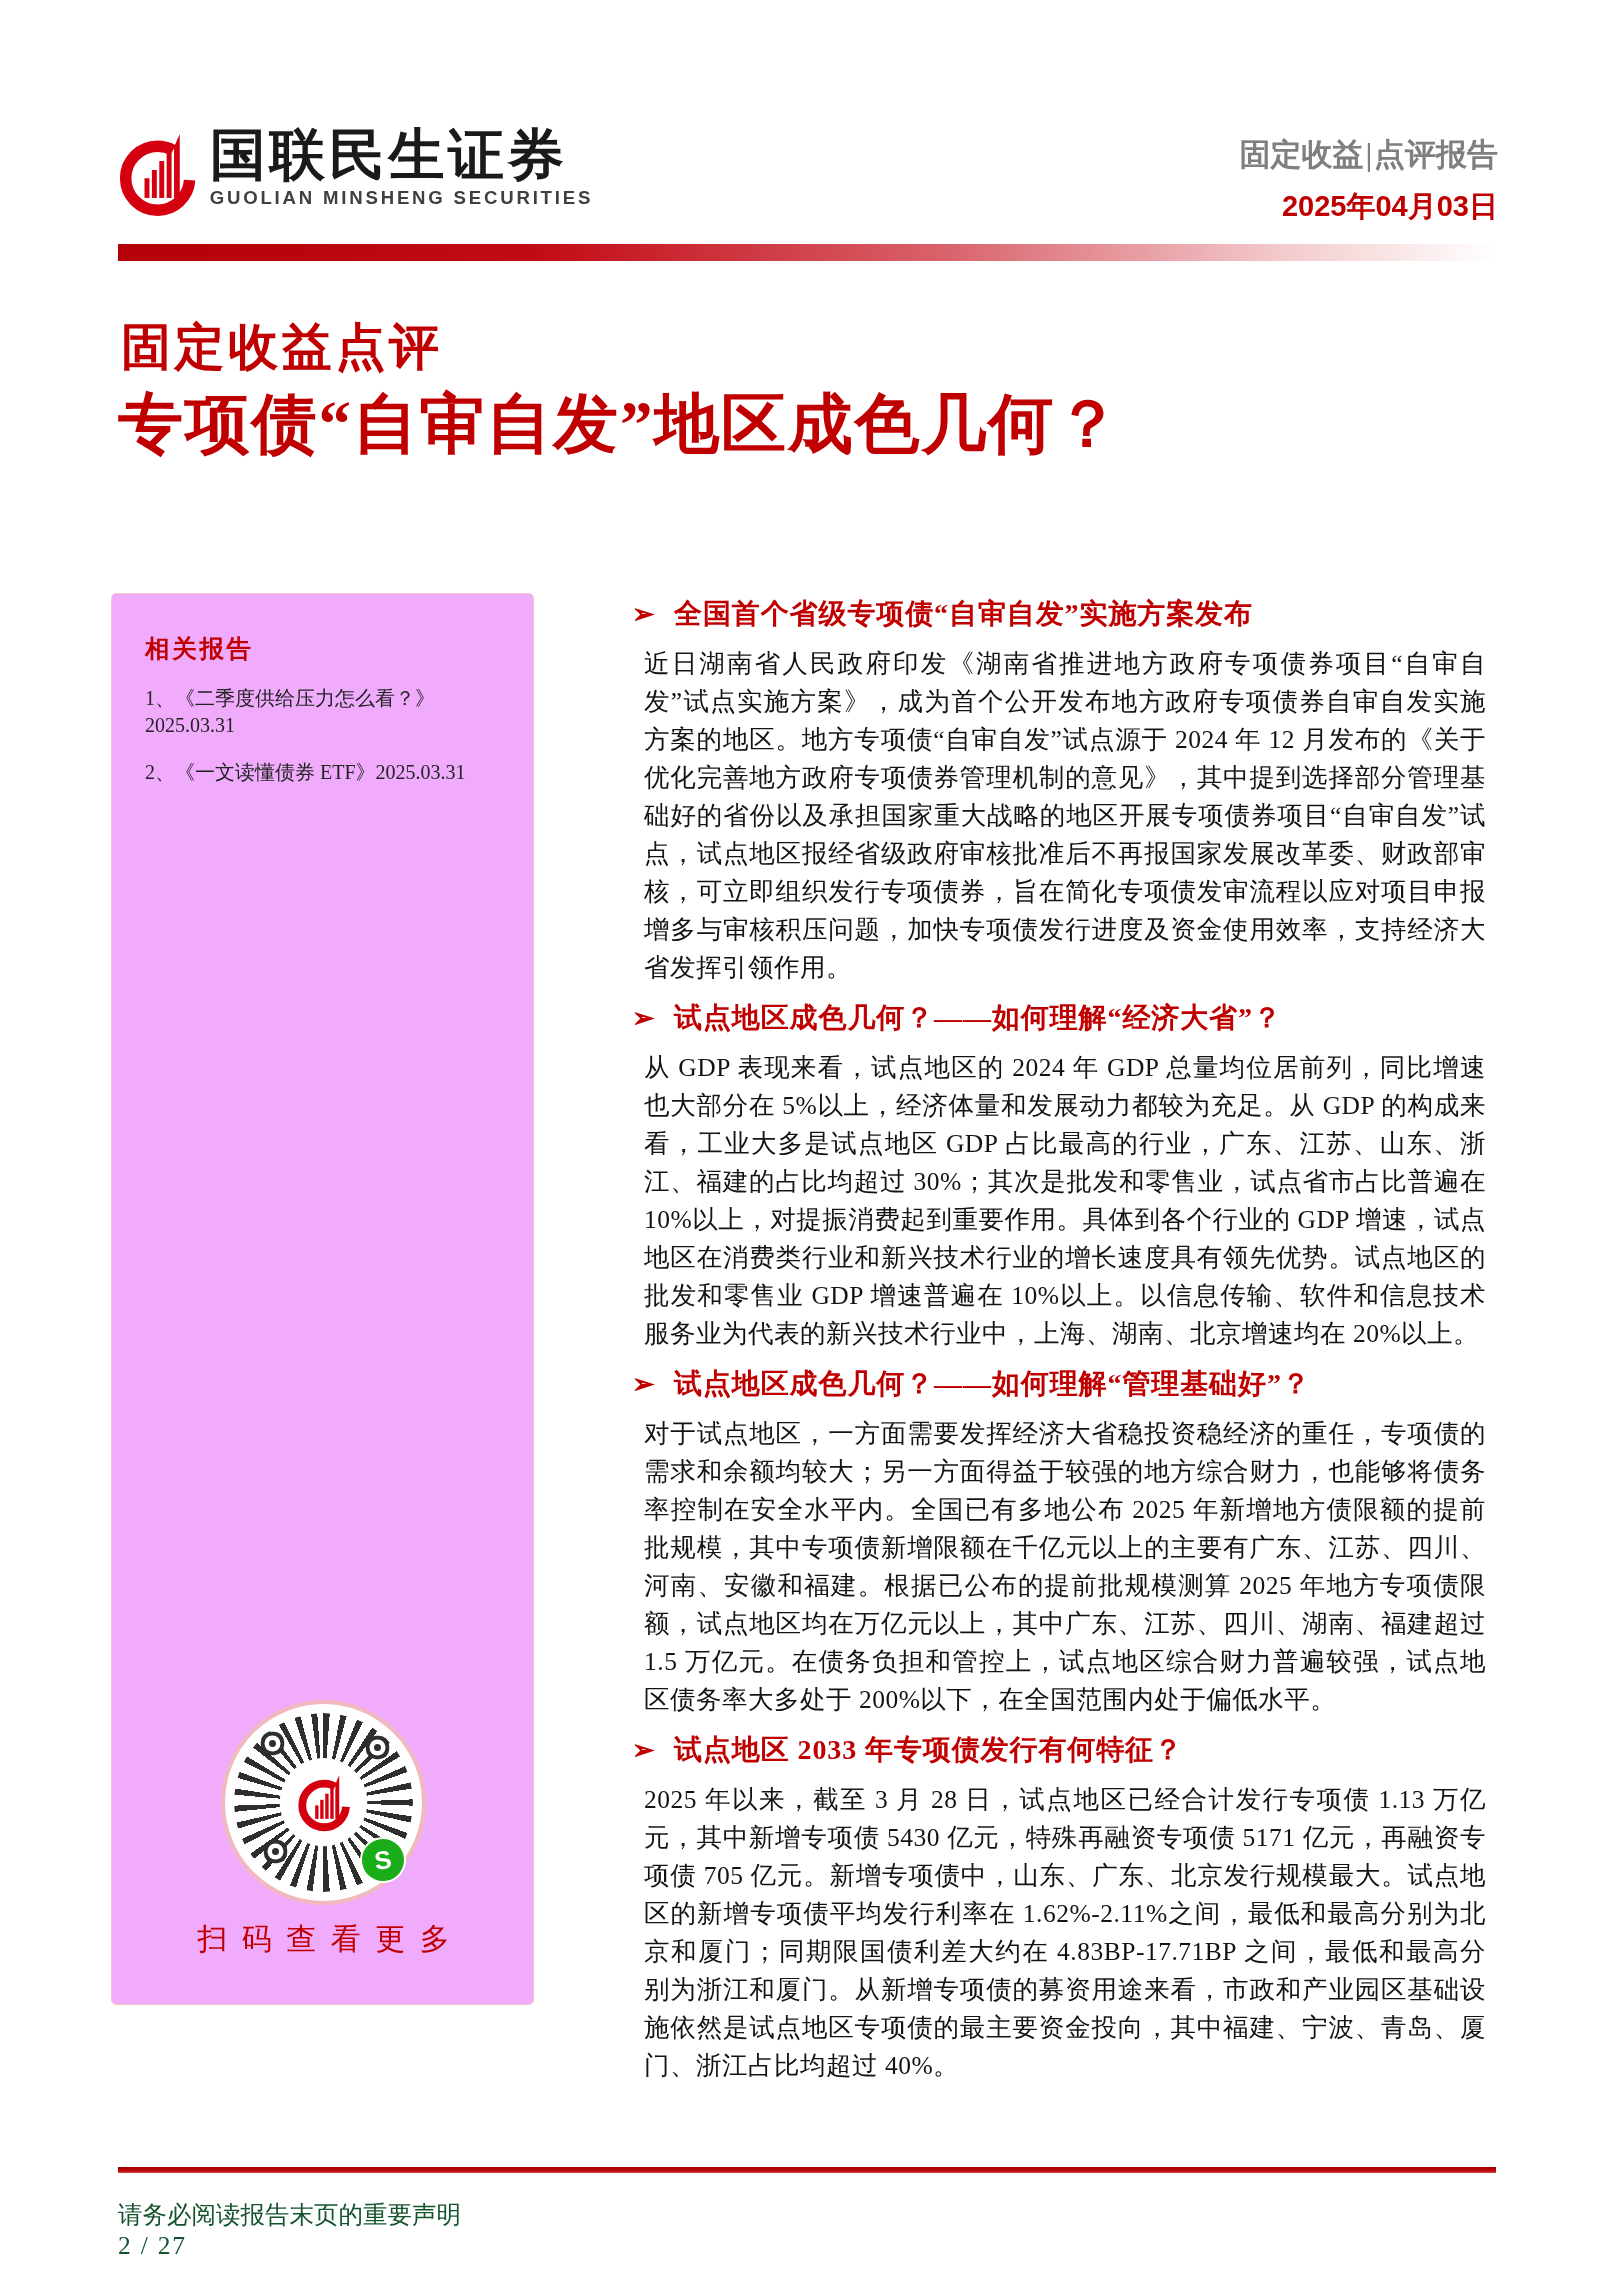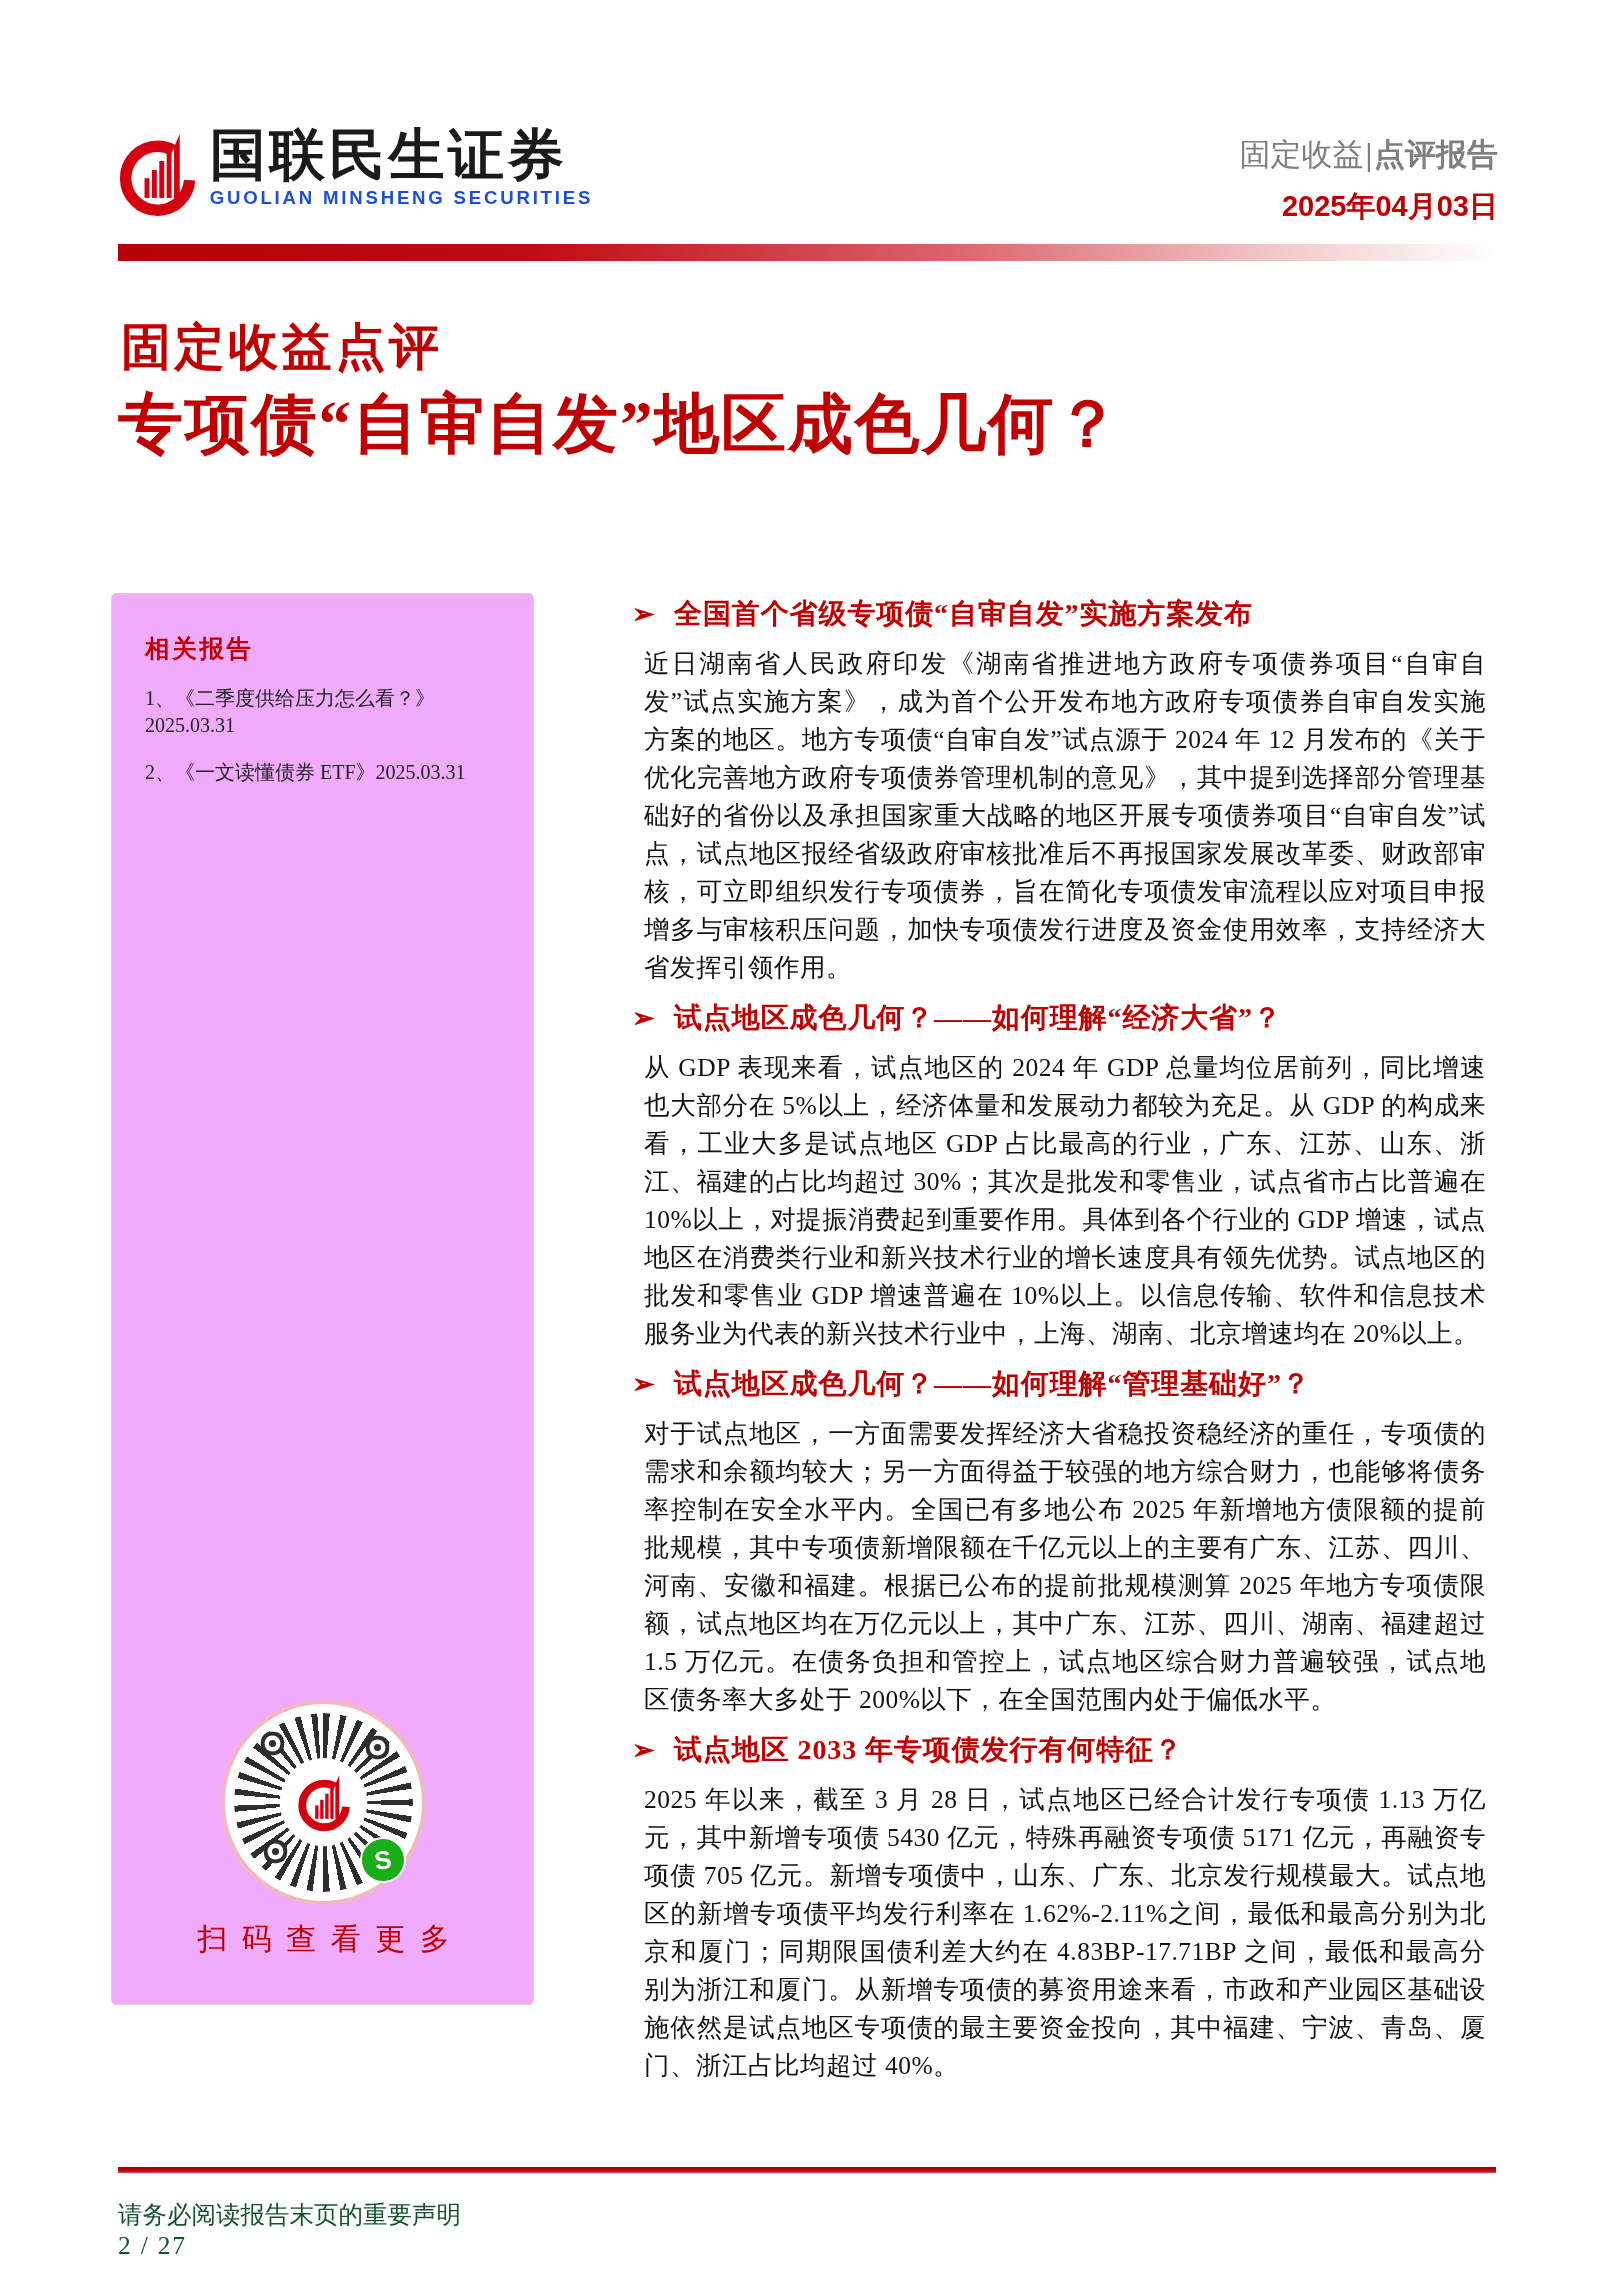--- a/index.html
+++ b/index.html
@@ -10,25 +10,25 @@
   
   .logo-block{position:absolute;left:115px;top:125px;display:flex;align-items:flex-start;}
   .logo-icon{width:82px;height:95px;flex:0 0 auto;}
   .logo-text{margin-left:12.7px;}
   .logo-cn{
     font-family:"Liberation Sans","DejaVu Sans",sans-serif;font-weight:bold;
     font-size:56px;line-height:60px;color:#1a1a1a;letter-spacing:3.6px;white-space:nowrap;
   }
   .logo-en{
     font-family:"Liberation Sans","DejaVu Sans",sans-serif;font-weight:bold;
-    font-size:18.6px;letter-spacing:2.8px;color:#1d4ed8;margin-top:1.8px;white-space:nowrap;
+    font-size:18.6px;letter-spacing:2.8px;color:#404040;margin-top:1.8px;white-space:nowrap;
   }
   .header-right{position:absolute;right:118px;top:136px;text-align:right;}
   .category-line{font-size:31px;color:#7f7f7f;line-height:38px;white-space:nowrap;}
-  .category-line .cat-left{font-weight:normal;}
+  .category-line .cat-left{font-weight:bold;}
   .category-line .cat-div{margin:0 1.8px;font-weight:bold;}
   .category-line .cat-right{font-weight:bold;}
   .date-line{
     font-family:"Liberation Sans","DejaVu Sans",sans-serif;
     font-size:29px;font-weight:bold;color:#c00000;margin-top:12.7px;white-space:nowrap;
   }
   .red-bar{
     position:absolute;left:118px;top:244px;width:1378px;height:17.3px;
     background:linear-gradient(to right,#b40008 0%,#c20a14 30%,#d9626b 60%,#f3ccce 85%,#ffffff 100%);
   }

